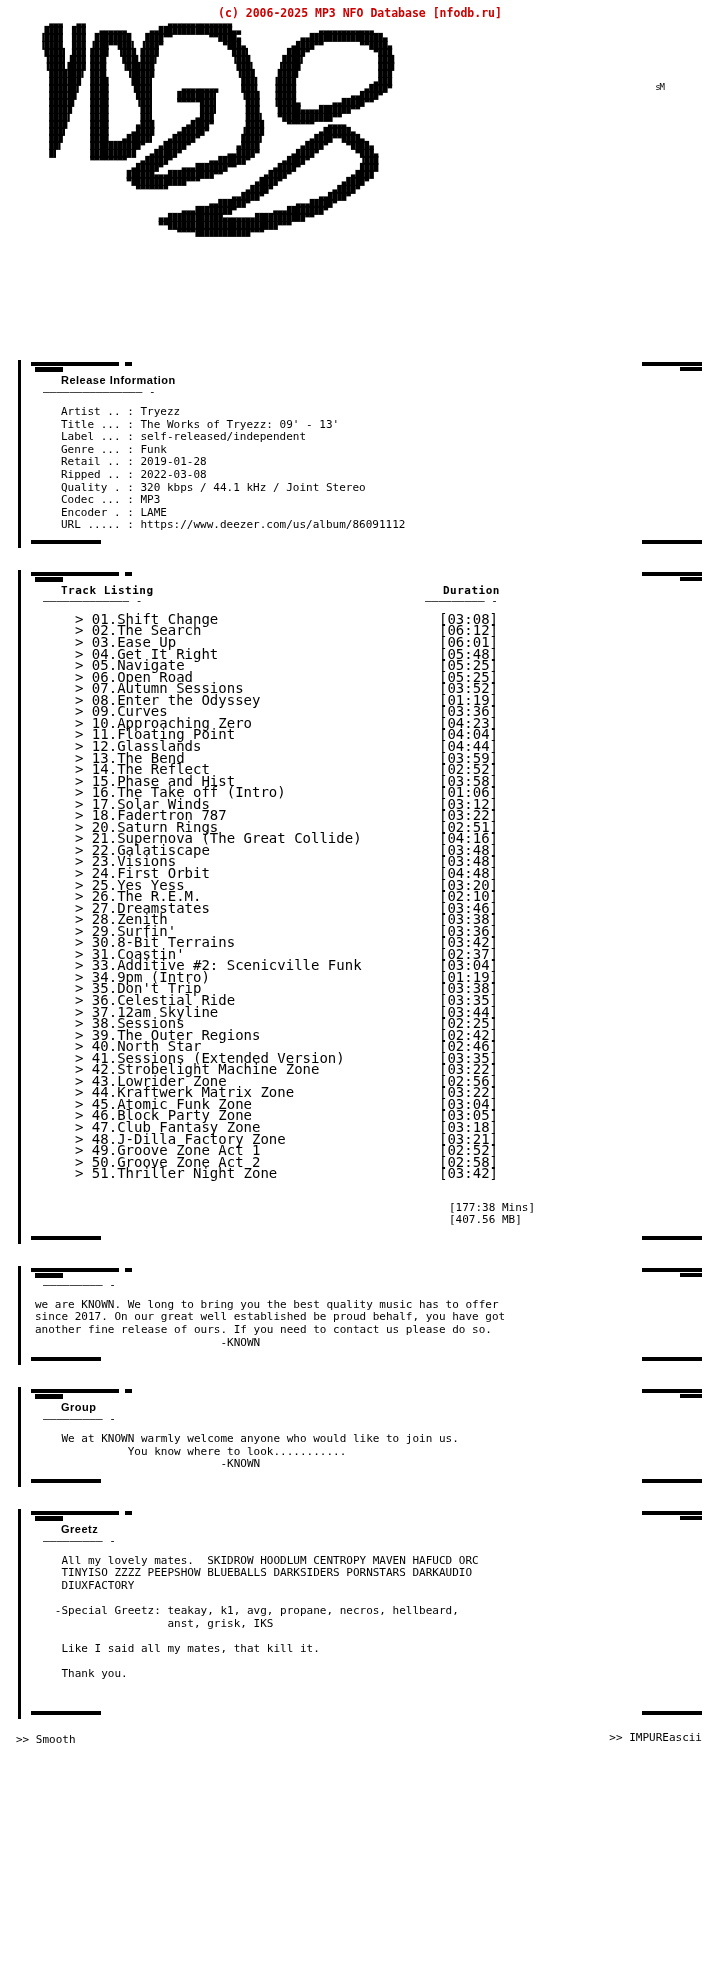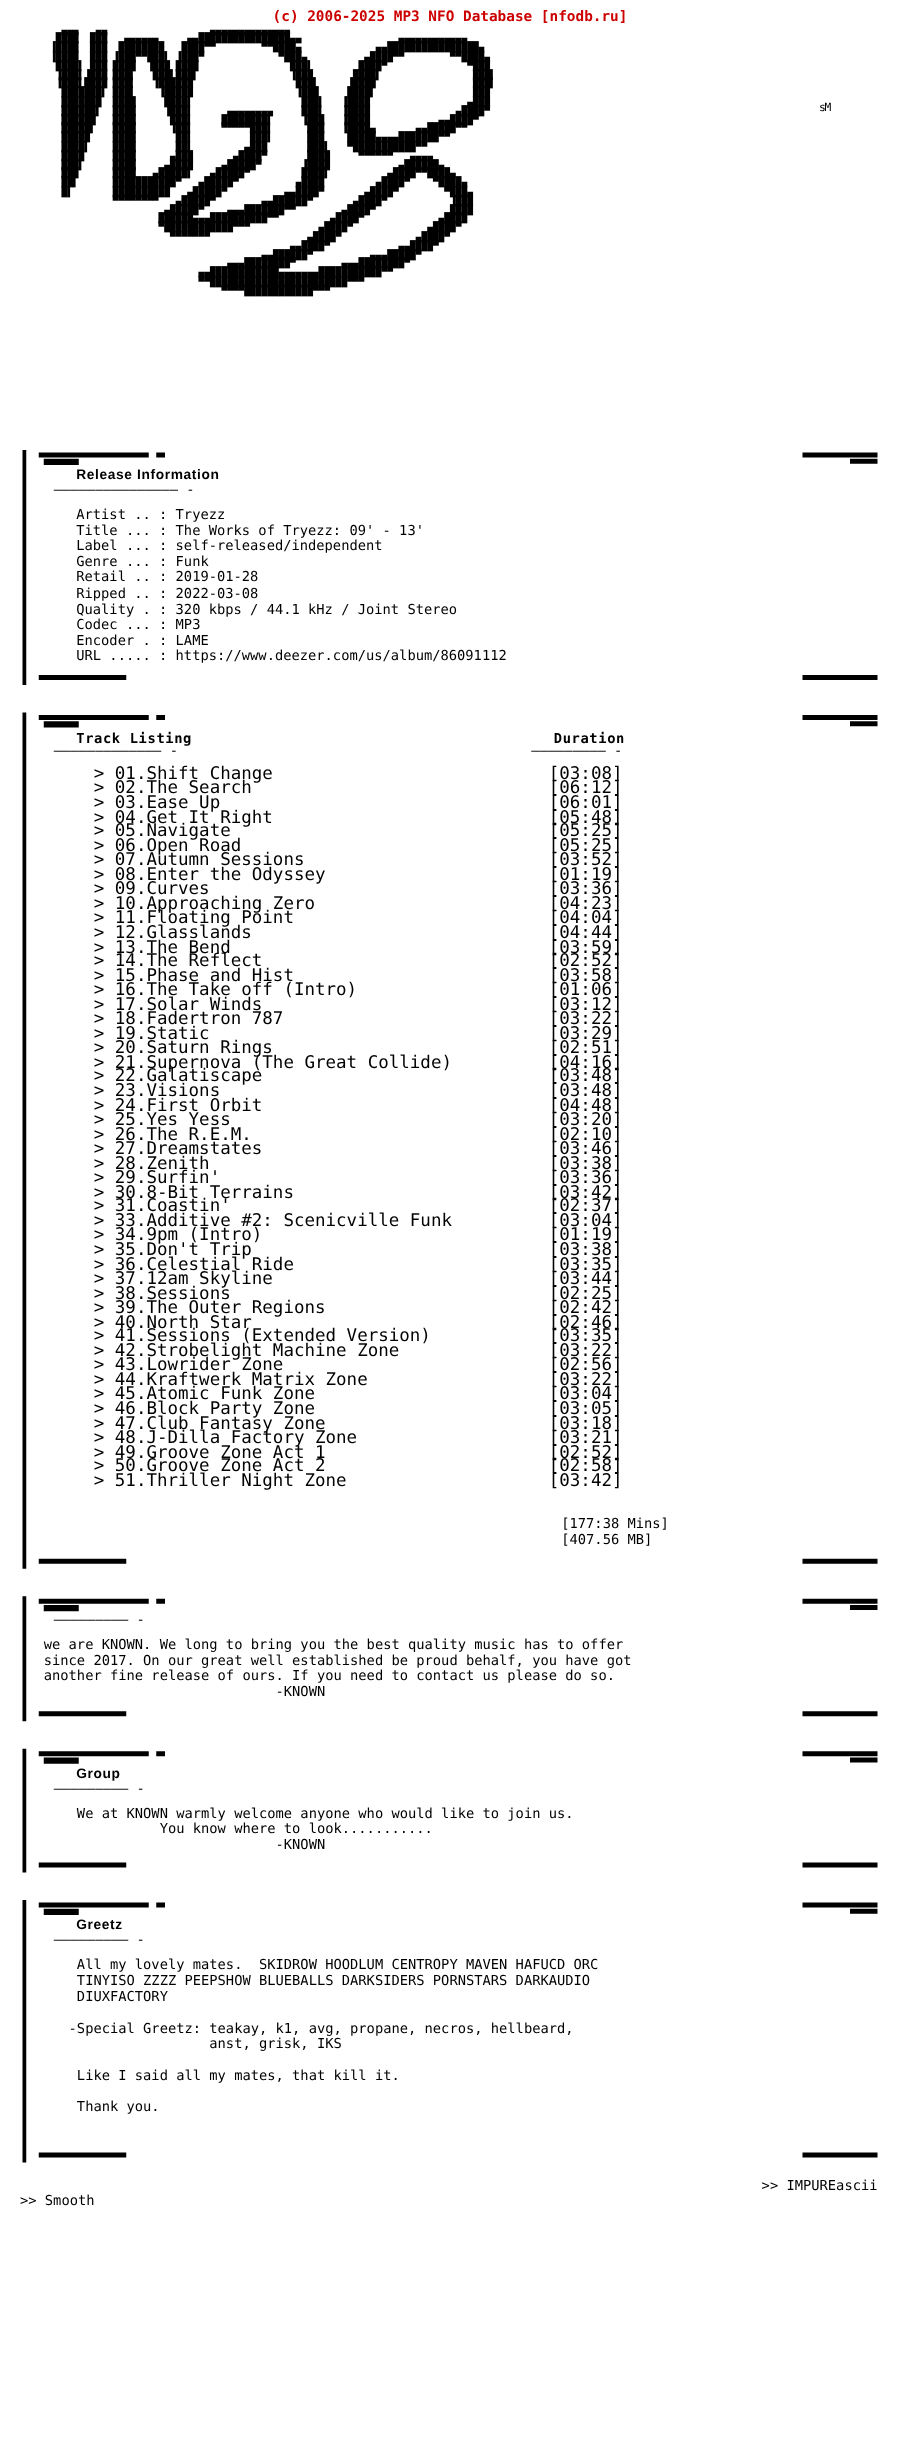--- a/index.html
+++ b/index.html
@@ -208,21 +208,21 @@
   .totals .t1 { top: 0; }
   .totals .t2 { top: 12.5px; }
 
   
   .footer {
     position: relative;
     height: 22px;
     margin: 0 10px;
     font-size: 11px;
   }
-  .footer .fl { position: absolute; left: 6px; top: 14px; }
+  .footer .fl { position: absolute; left: 6px; top: 4px; }
   .footer .fr { position: absolute; right: 8px; top: 2px; }
   .spacer-sm { height: 10px; }
   .spacer-md { height: 22px; }
 </style>
 </head>
 <body>
 
 <div class="page">
 
   <div class="topbar">(c) 2006-2025 MP3 NFO Database [nfodb.ru]</div>
@@ -323,21 +323,20 @@
           <div class="track-row"><span class="tname">&gt; 09.Curves</span><span class="tdur">[03:36]</span></div>
           <div class="track-row"><span class="tname">&gt; 10.Approaching Zero</span><span class="tdur">[04:23]</span></div>
           <div class="track-row"><span class="tname">&gt; 11.Floating Point</span><span class="tdur">[04:04]</span></div>
           <div class="track-row"><span class="tname">&gt; 12.Glasslands</span><span class="tdur">[04:44]</span></div>
           <div class="track-row"><span class="tname">&gt; 13.The Bend</span><span class="tdur">[03:59]</span></div>
           <div class="track-row"><span class="tname">&gt; 14.The Reflect</span><span class="tdur">[02:52]</span></div>
           <div class="track-row"><span class="tname">&gt; 15.Phase and Hist</span><span class="tdur">[03:58]</span></div>
           <div class="track-row"><span class="tname">&gt; 16.The Take off (Intro)</span><span class="tdur">[01:06]</span></div>
           <div class="track-row"><span class="tname">&gt; 17.Solar Winds</span><span class="tdur">[03:12]</span></div>
           <div class="track-row"><span class="tname">&gt; 18.Fadertron 787</span><span class="tdur">[03:22]</span></div>
-          <div class="track-row"><span class="tname">&gt; 19.Static</span><span class="tdur">[03:29]</span></div>
           <div class="track-row"><span class="tname">&gt; 20.Saturn Rings</span><span class="tdur">[02:51]</span></div>
           <div class="track-row"><span class="tname">&gt; 21.Supernova (The Great Collide)</span><span class="tdur">[04:16]</span></div>
           <div class="track-row"><span class="tname">&gt; 22.Galatiscape</span><span class="tdur">[03:48]</span></div>
           <div class="track-row"><span class="tname">&gt; 23.Visions</span><span class="tdur">[03:48]</span></div>
           <div class="track-row"><span class="tname">&gt; 24.First Orbit</span><span class="tdur">[04:48]</span></div>
           <div class="track-row"><span class="tname">&gt; 25.Yes Yess</span><span class="tdur">[03:20]</span></div>
           <div class="track-row"><span class="tname">&gt; 26.The R.E.M.</span><span class="tdur">[02:10]</span></div>
           <div class="track-row"><span class="tname">&gt; 27.Dreamstates</span><span class="tdur">[03:46]</span></div>
           <div class="track-row"><span class="tname">&gt; 28.Zenith</span><span class="tdur">[03:38]</span></div>
           <div class="track-row"><span class="tname">&gt; 29.Surfin'</span><span class="tdur">[03:36]</span></div>

